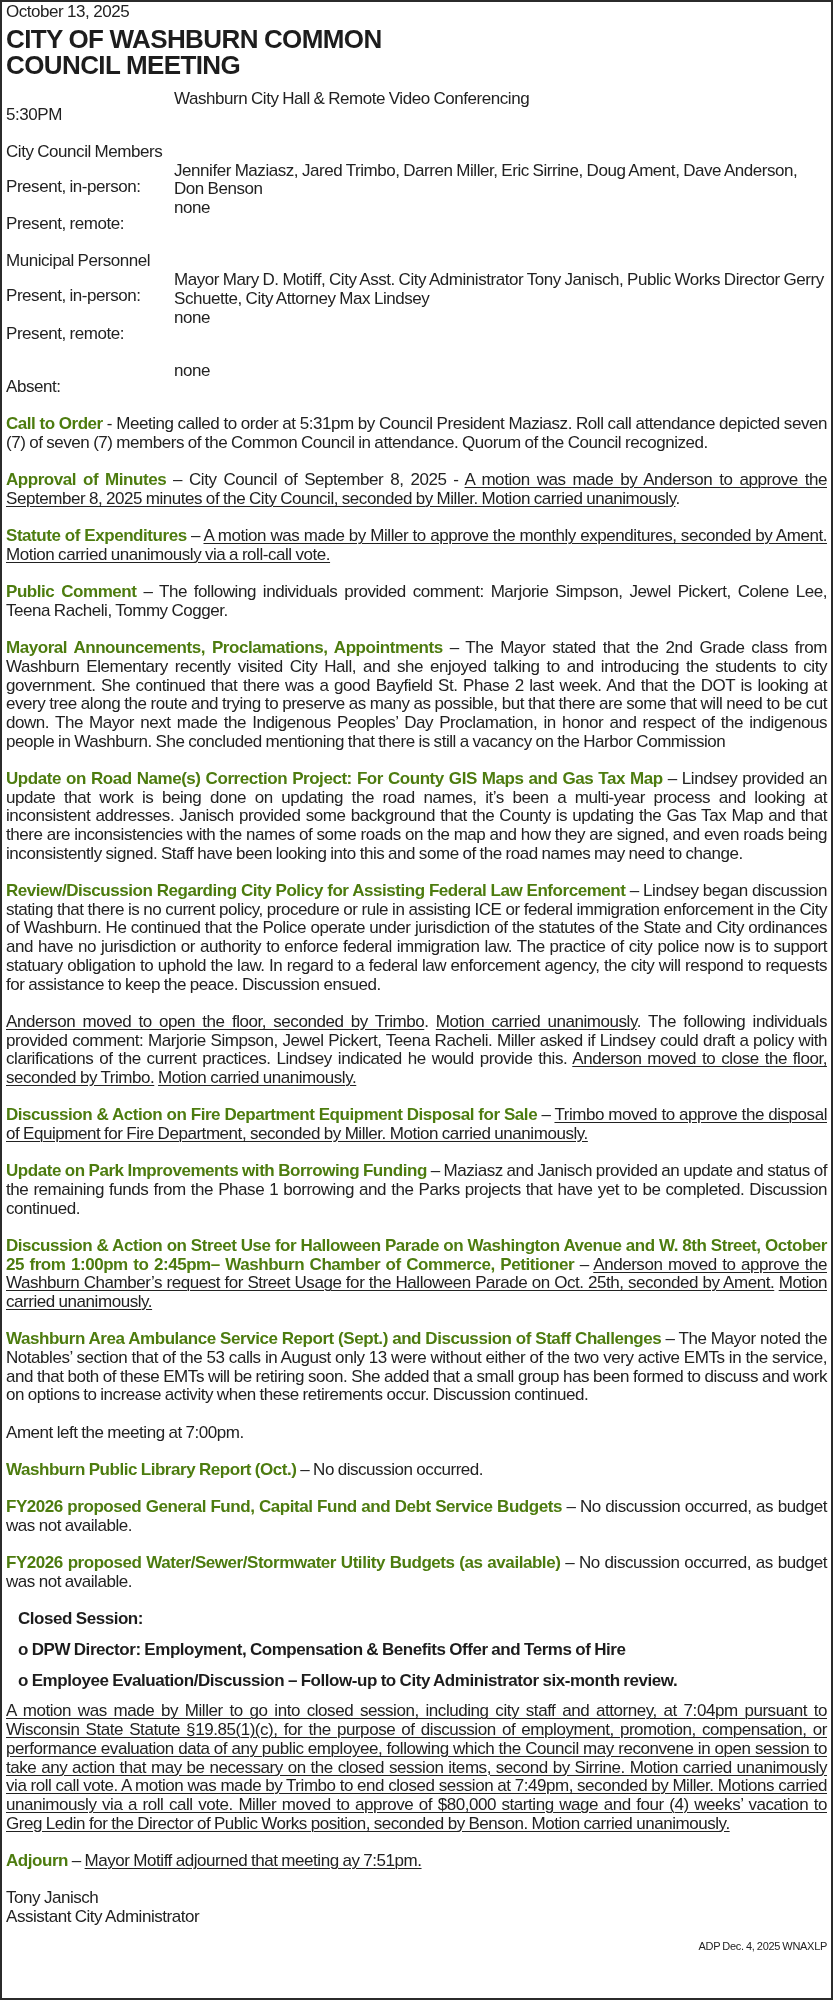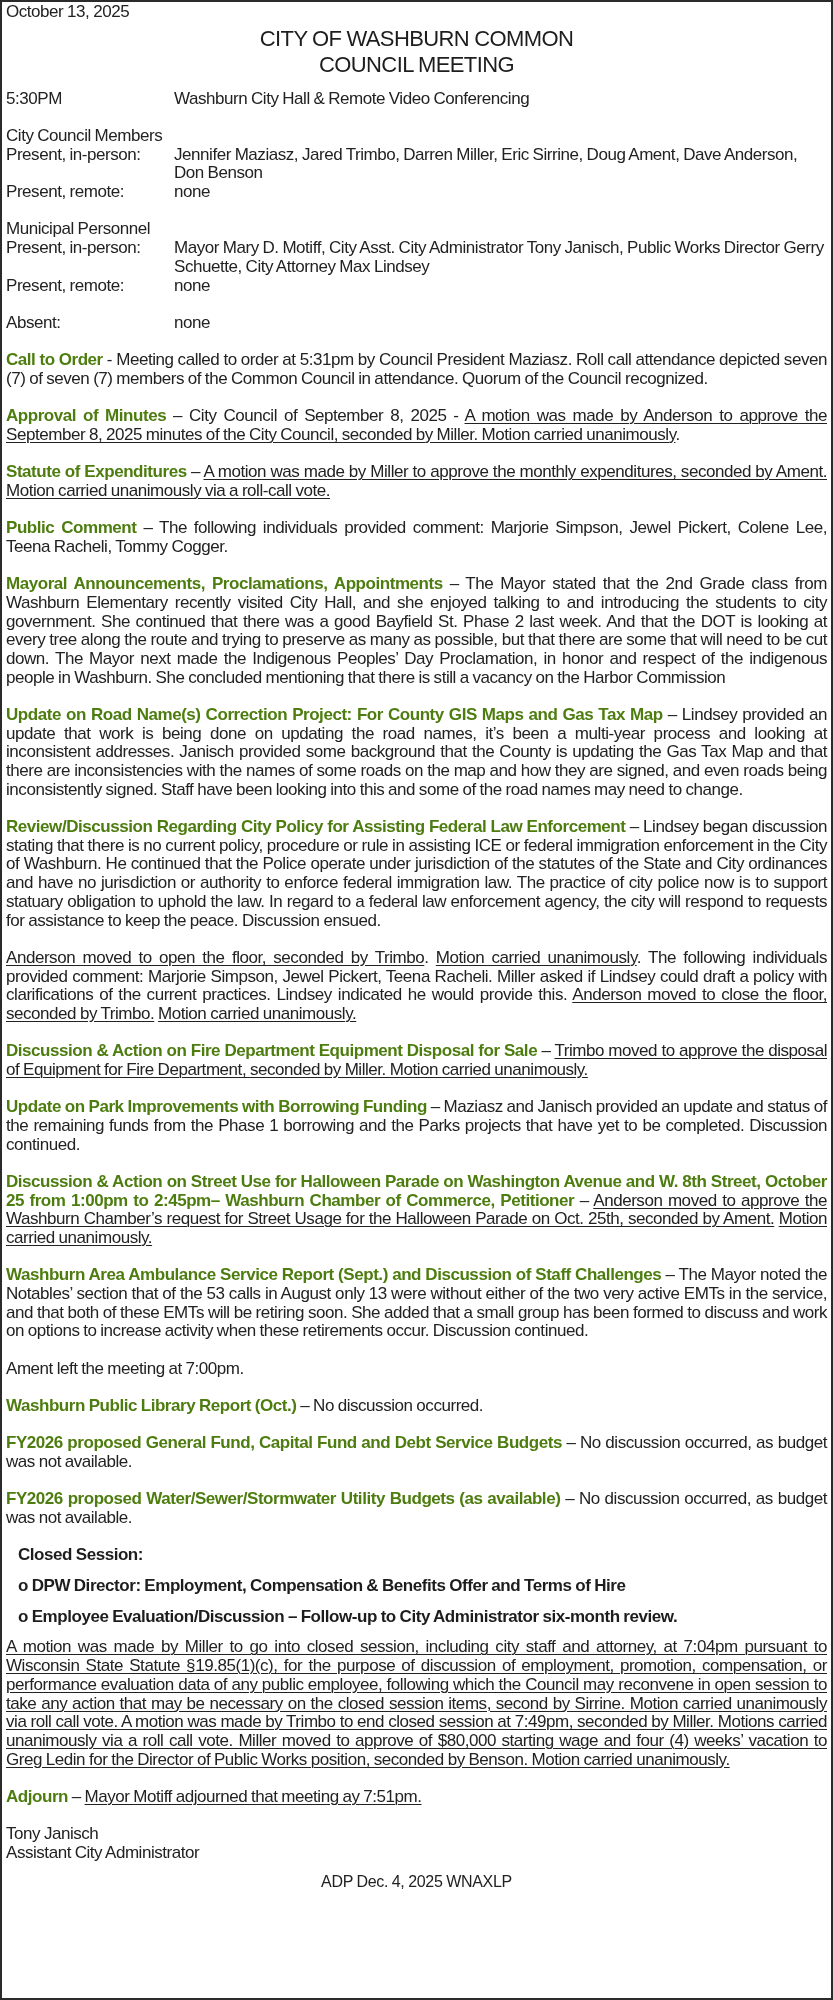--- a/index.html
+++ b/index.html
@@ -15,32 +15,32 @@
     position: absolute; left: 4px; top: 1px; right: 4px;
     font-family: "Liberation Sans", sans-serif;
     font-size: 17px;
     line-height: 18.7px;
     color: #222;
     letter-spacing: -0.45px;
     word-spacing: -0.5px;
   }
   .date { margin: 0; }
   .title {
-    text-align: center; font-weight: normal; font-size: 22px; line-height: 26px;
+    text-align: left; font-weight: bold; font-size: 26px; line-height: 26px;
     margin: 4px 0 12px 0; letter-spacing: -0.6px; color: #1d1d1d;
   }
   .row { display: flex; }
-  .row .lbl { width: 168px; flex: none; }
+  .row .lbl { width: 168px; flex: none; margin-top: 16px; }
   .row .val { flex: 1; }
   .gap { height: 18.6px; }
   p { margin: 0 0 18.6px 0; text-align: justify; }
   b { font-weight: bold; color: #4d7c0f; }
   u { text-decoration: underline; text-underline-offset: 2px; text-decoration-thickness: 1px; }
   .sig { margin: 0; }
-  .footer { text-align: center; font-size: 16px; margin-top: 10px; letter-spacing: -0.3px; }
+  .footer { text-align: right; font-size: 11px; margin-top: 10px; letter-spacing: -0.3px; }
   .closed-heading { margin: 12px; font-weight: bold; color: #1d1d1d; }
 </style>
 </head>
 <body>
 
 <div class="notice">
   <div class="inner">
 
     <div class="date">October 13, 2025</div>
     <div class="title">

